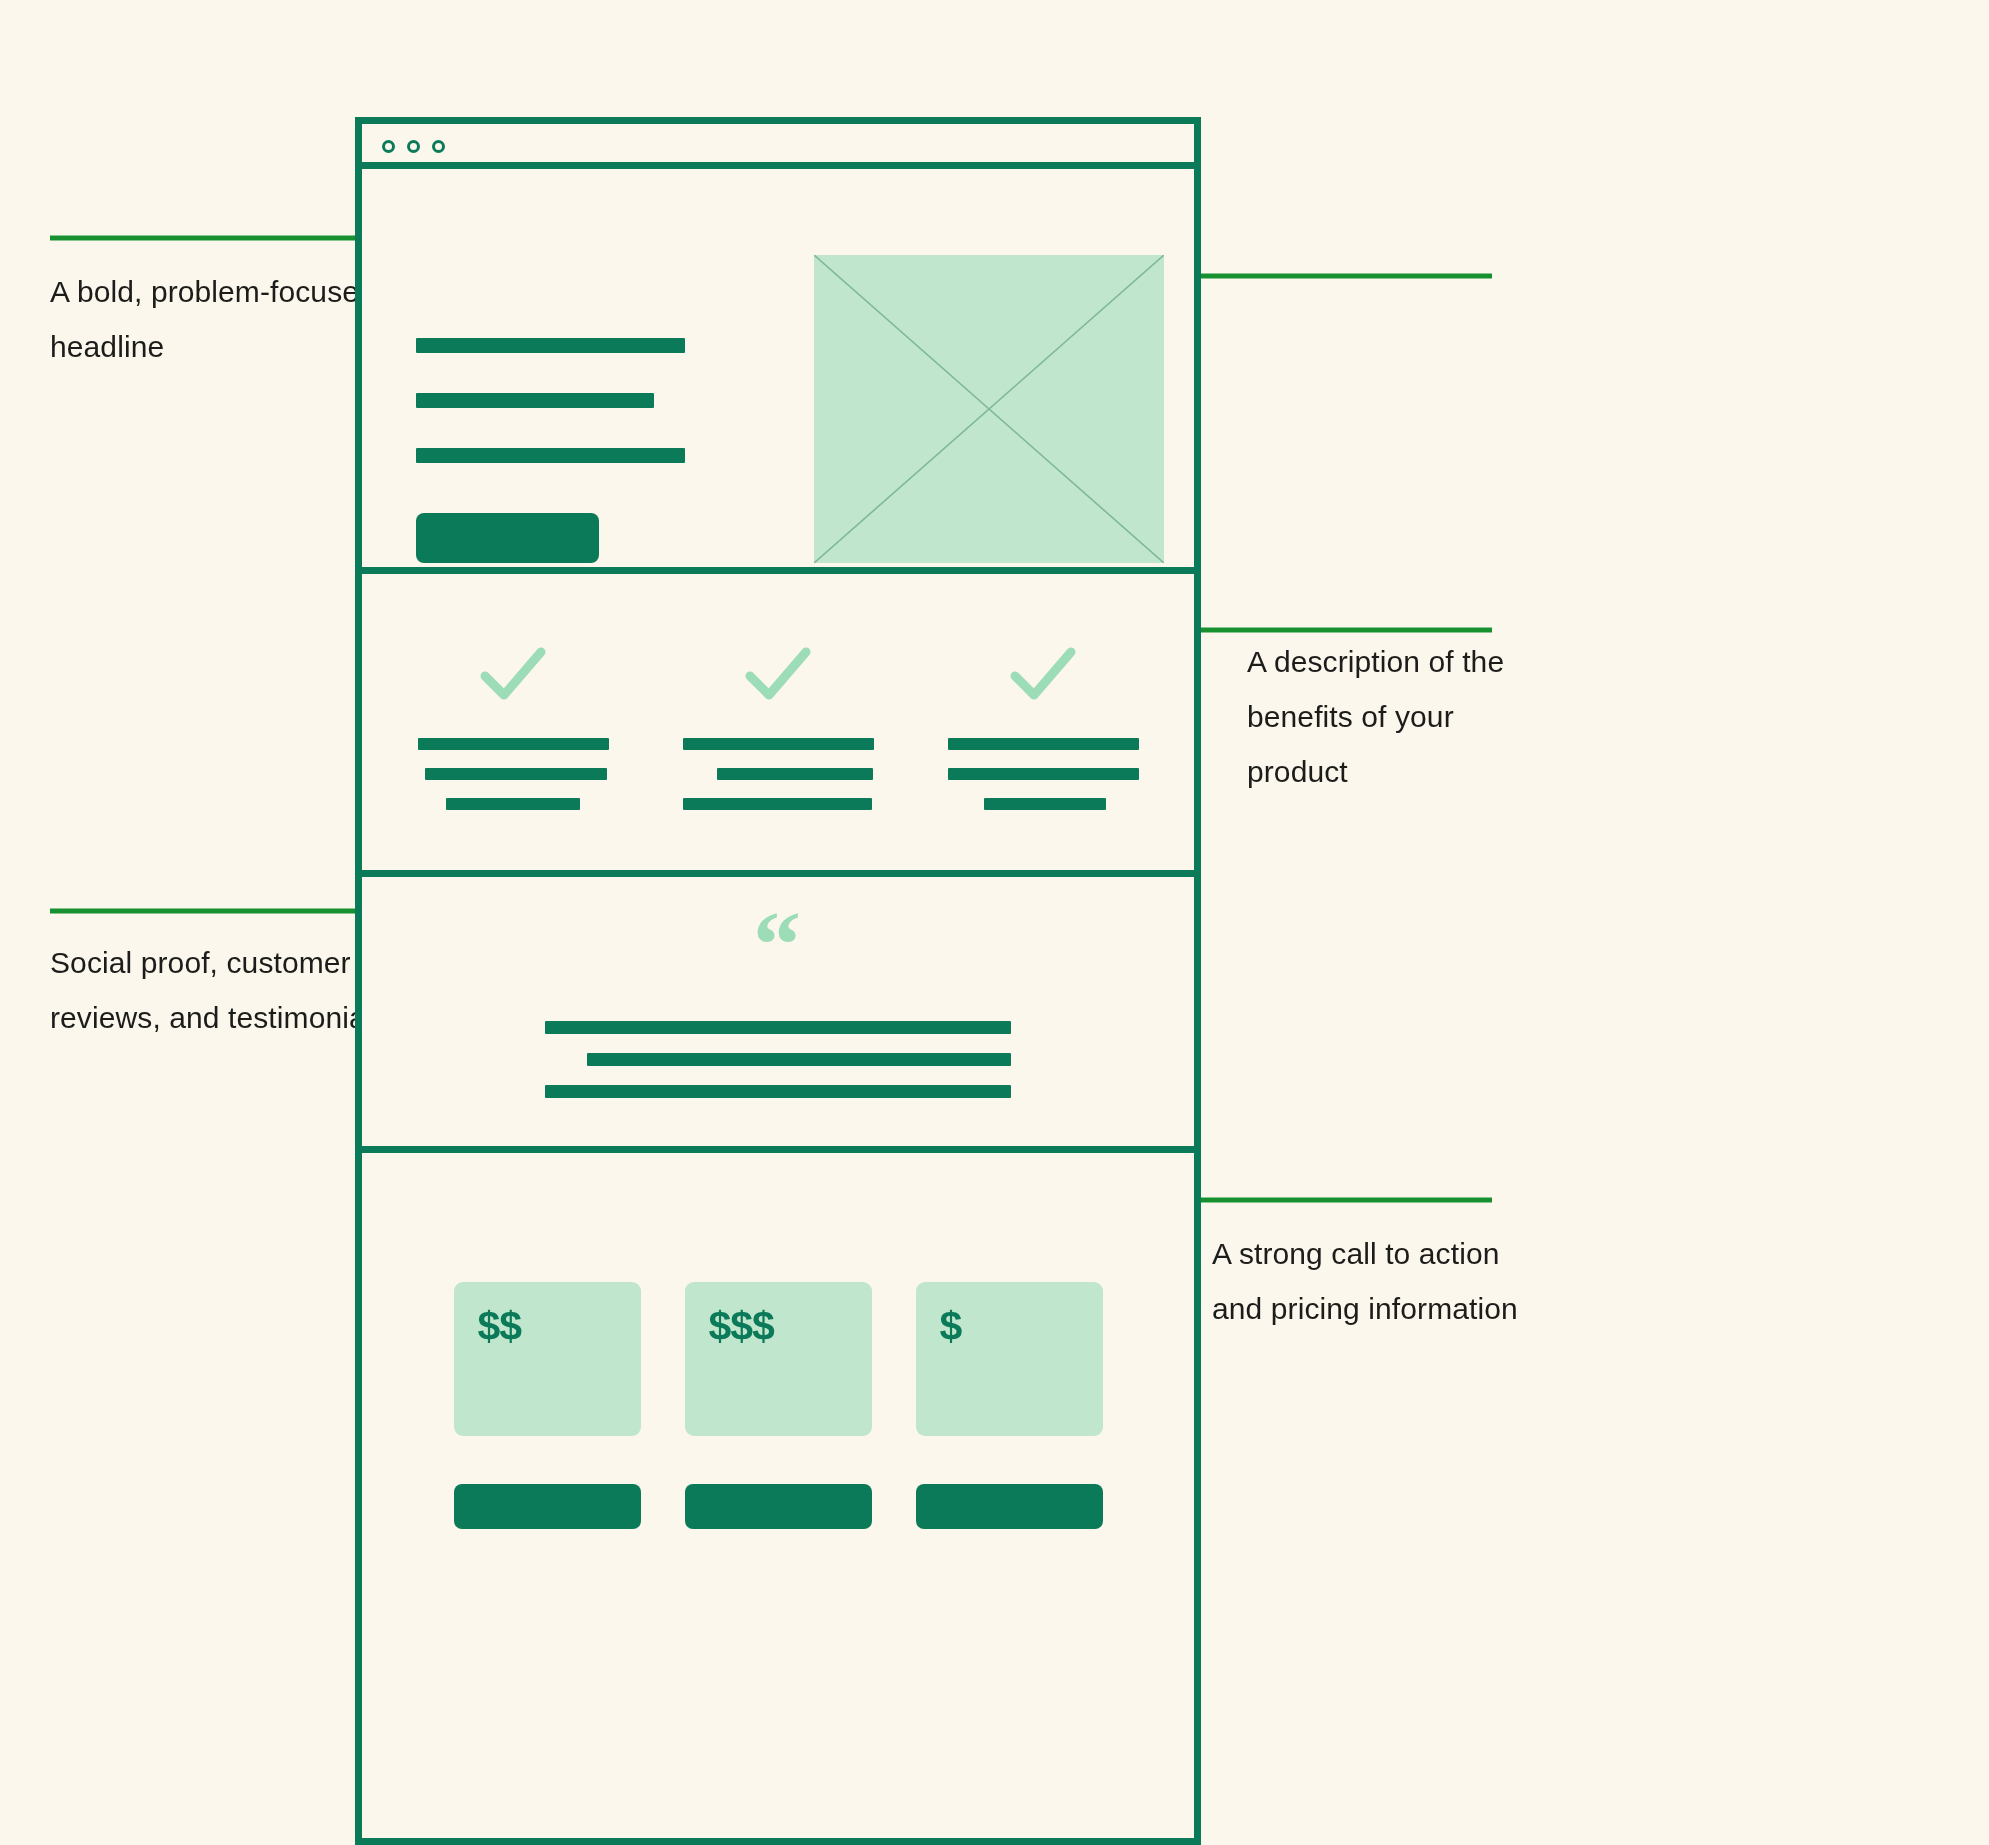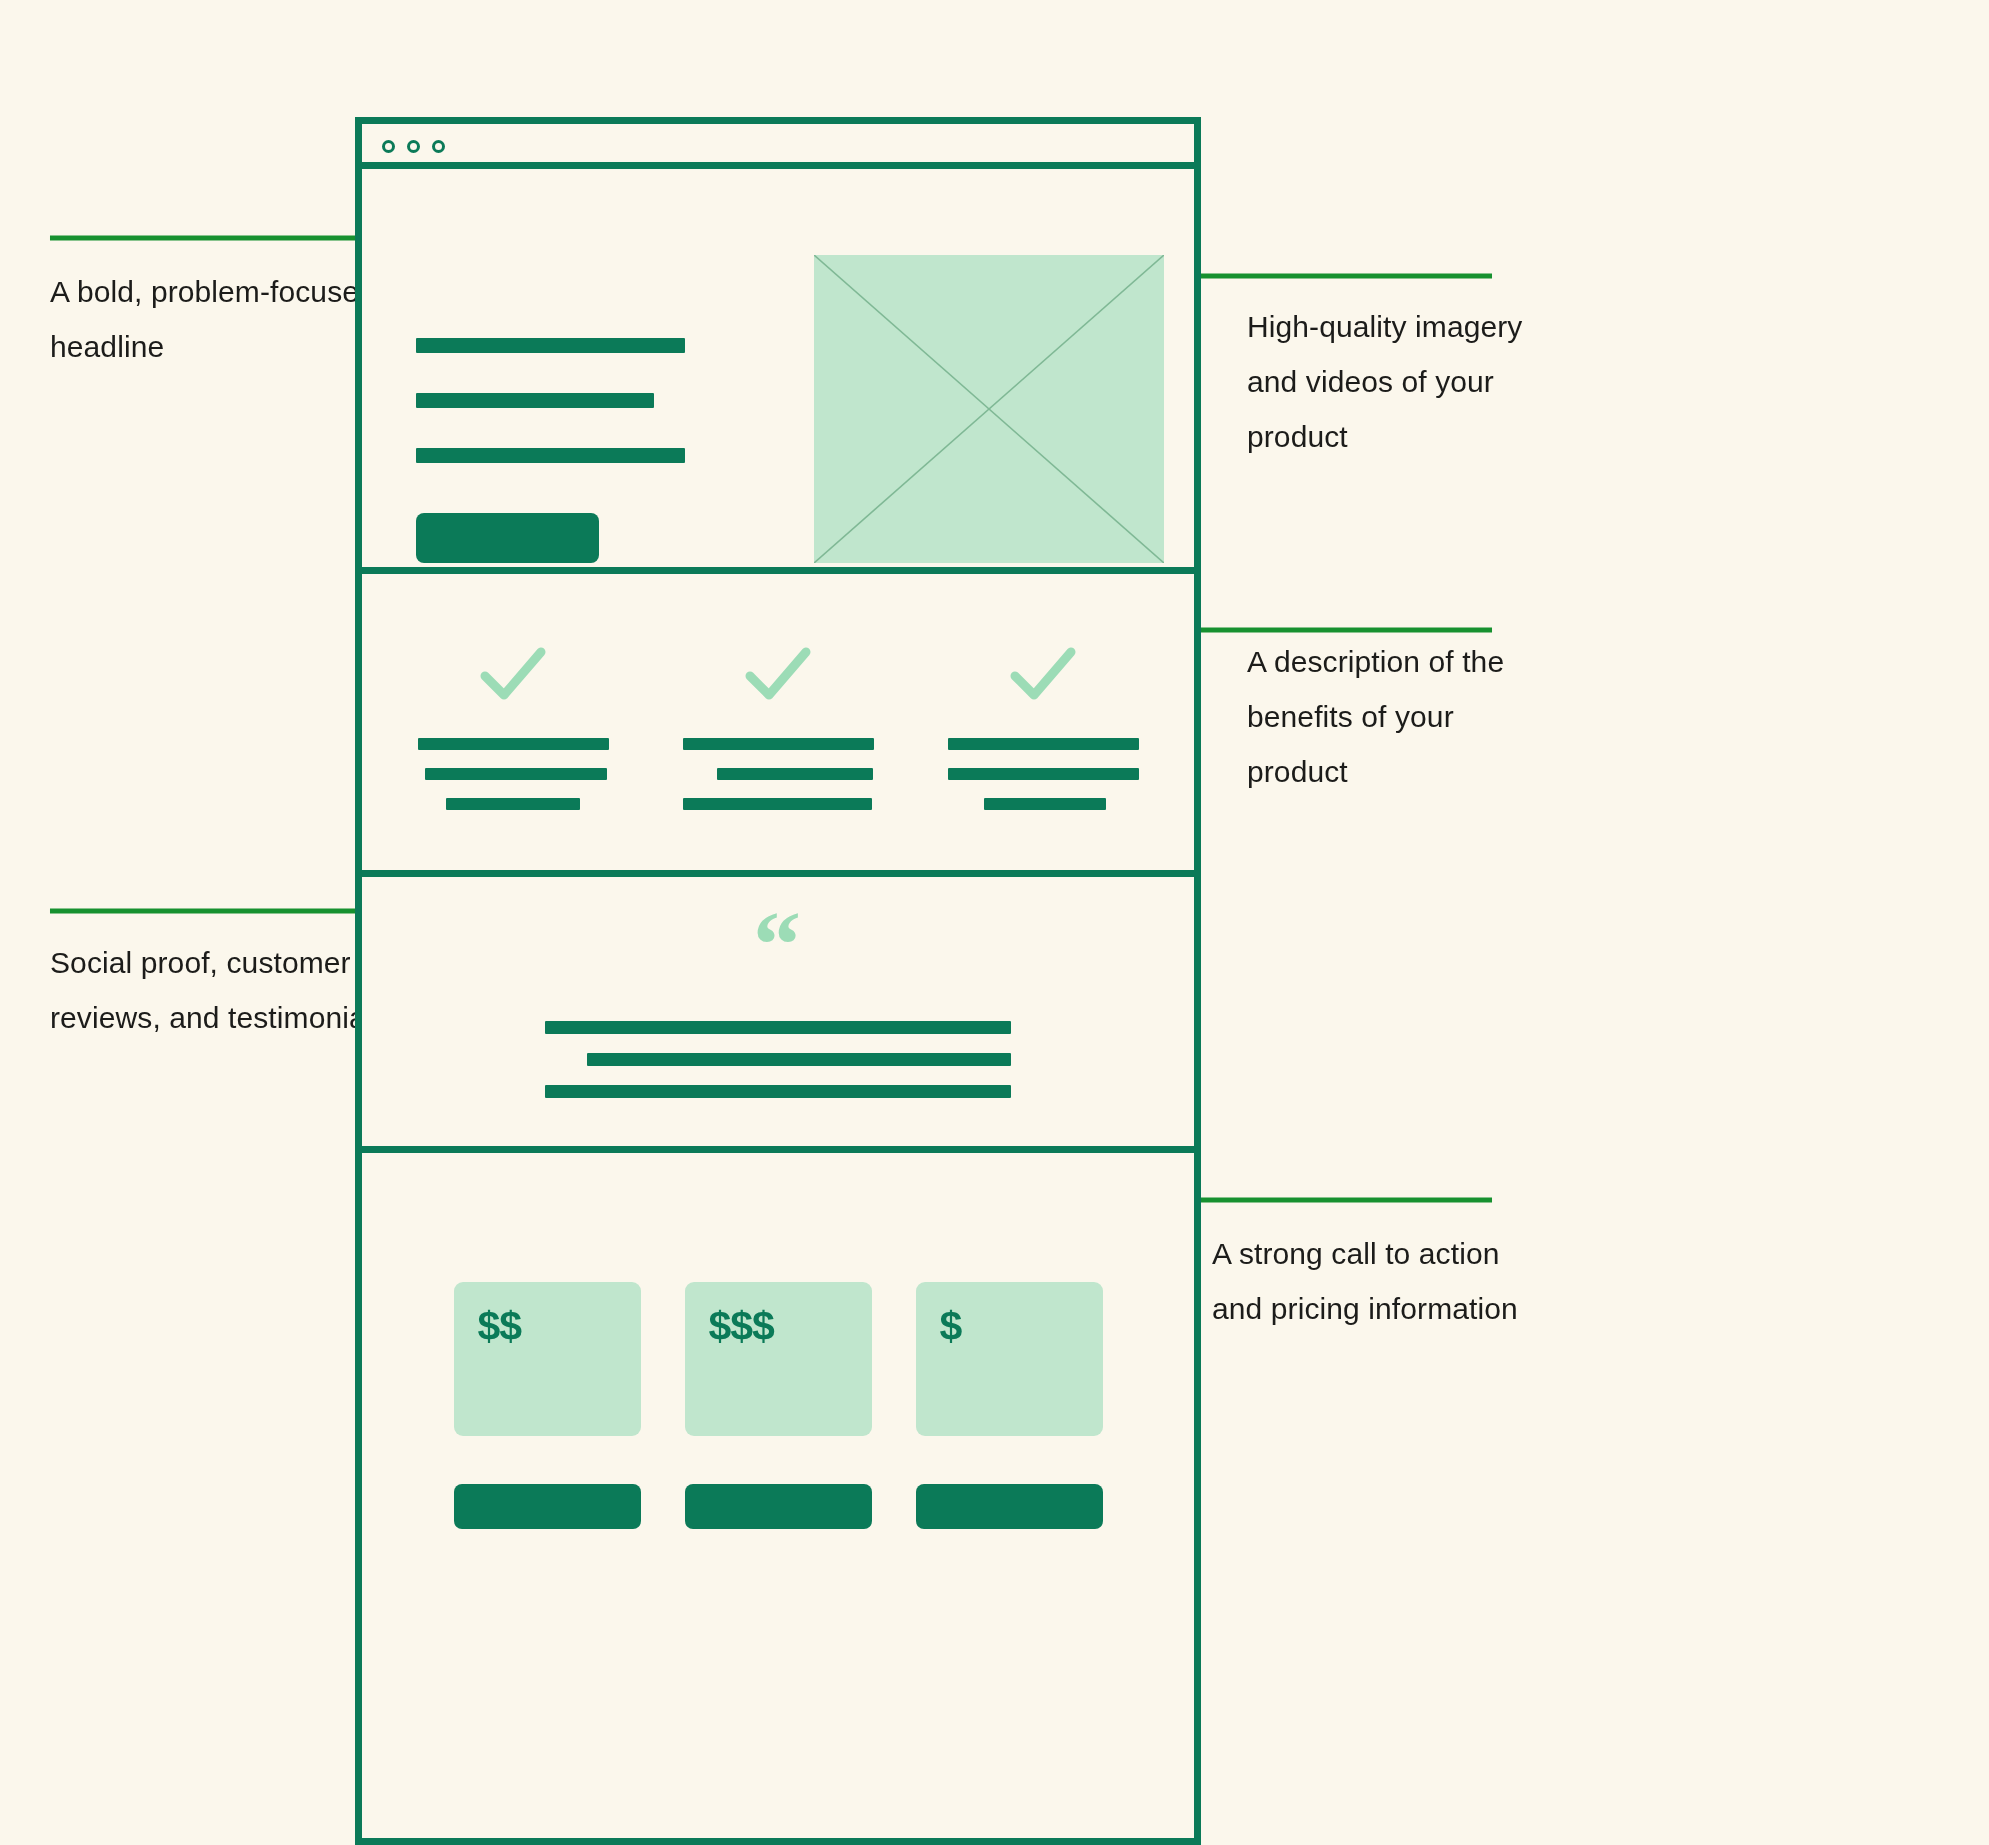--- a/index.html
+++ b/index.html
@@ -233,23 +233,20 @@
   </svg>
 
   <div class="annotation" id="anno-headline">
     <div class="anno-text left">A bold, problem-focused headline</div>
   </div>
 
   <div class="annotation" id="anno-social">
     <div class="anno-text left">Social proof, customer reviews, and testimonials</div>
   </div>
 
-  <div class="annotation" id="anno-imagery">
-    <div class="anno-text right">High-quality imagery and videos of your product</div>
-  </div>
 
   <div class="annotation" id="anno-benefits">
     <div class="anno-text right">A description of the benefits of your product</div>
   </div>
 
   <div class="annotation" id="anno-cta">
     <div class="anno-text right">A strong call to action and pricing information</div>
   </div>
 
   <div id="browser-frame">

